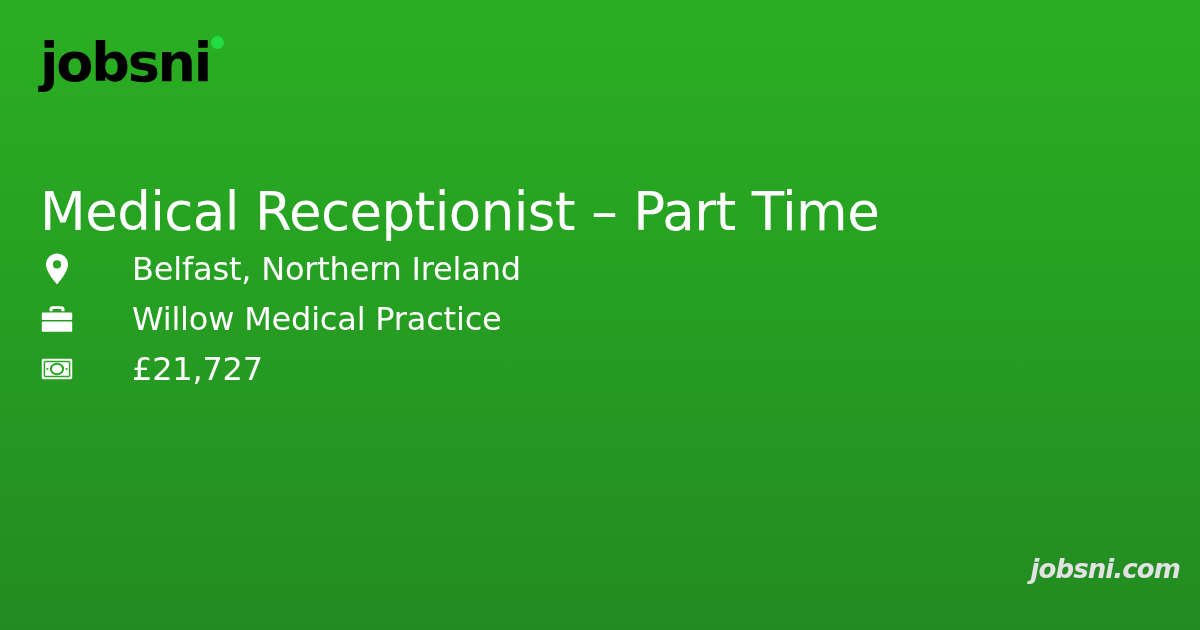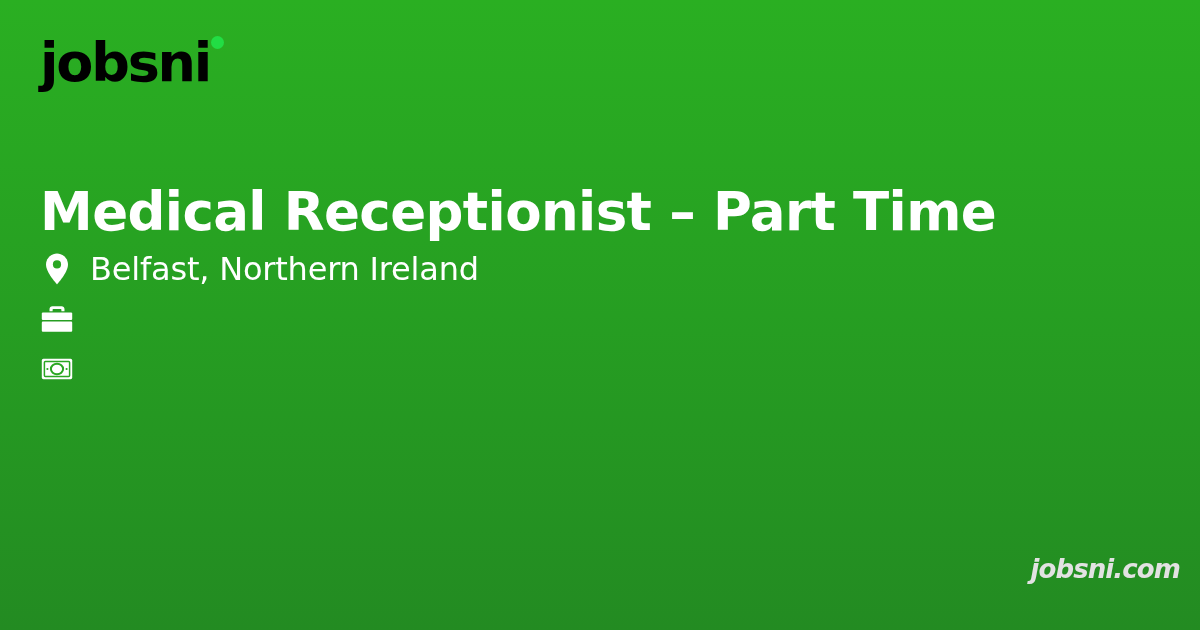--- a/index.html
+++ b/index.html
@@ -50,36 +50,37 @@
   }
 
   
   .job-title {
     position: absolute;
     left: 40px;
     top: 146px;
     width: 1090px;
     color: #ffffff;
     font-size: 53px;
-    font-weight: 700;
+    font-weight: 400;
     letter-spacing: -0.6px;
     line-height: 1.12;
   }
 
   
   .meta-list {
     position: absolute;
     left: 40px;
     top: 244px;
     width: 900px;
   }
   .meta-row {
     display: flex;
     align-items: center;
     height: 50px;
+    gap: 42px;
   }
   .meta-icon {
     width: 34px;
     min-width: 34px;
     height: 34px;
     display: flex;
     align-items: center;
     justify-content: center;
     margin-right: 16px;
   }
@@ -133,31 +134,33 @@
     </div>
 
     <div class="meta-row">
       <span class="meta-icon">
         <svg width="32" height="28" viewBox="0 0 32 28" aria-hidden="true">
           <path d="M11.4 1.2h9.2c1.6 0 2.9 1.3 2.9 2.9v2.2h-3.1V4.6c0-0.4-0.3-0.7-0.7-0.7h-7.4c-0.4 0-0.7 0.3-0.7 0.7v1.7H8.5V4.1c0-1.6 1.3-2.9 2.9-2.9z" fill="#ffffff"></path>
           <rect x="0.8" y="7.4" width="30.4" height="7.6" rx="1.1" fill="#ffffff"></rect>
           <rect x="0.8" y="16.6" width="30.4" height="10.2" rx="1.1" fill="#ffffff"></rect>
         </svg>
       </span>
+      <span class="meta-text">Willow Medical Practice</span>
     </div>
 
     <div class="meta-row">
       <span class="meta-icon">
         <svg width="32" height="22" viewBox="0 0 32 22" aria-hidden="true">
           <rect x="0.8" y="0.8" width="30.4" height="20.4" rx="1.6" fill="#ffffff"></rect>
           <rect x="3.4" y="3.4" width="25.2" height="15.2" rx="1" fill="none" stroke="#2aa722" stroke-width="1.5"></rect>
           <ellipse cx="16" cy="11" rx="6.1" ry="5.3" fill="none" stroke="#2aa722" stroke-width="2"></ellipse>
           <circle cx="6.4" cy="11" r="1.1" fill="#2aa722"></circle>
           <circle cx="25.6" cy="11" r="1.1" fill="#2aa722"></circle>
         </svg>
       </span>
+      <span class="meta-text">£21,727</span>
     </div>
 
   </div>
 
   <div class="watermark">jobsni.com</div>
 
 </div>
 
 </body></html>

